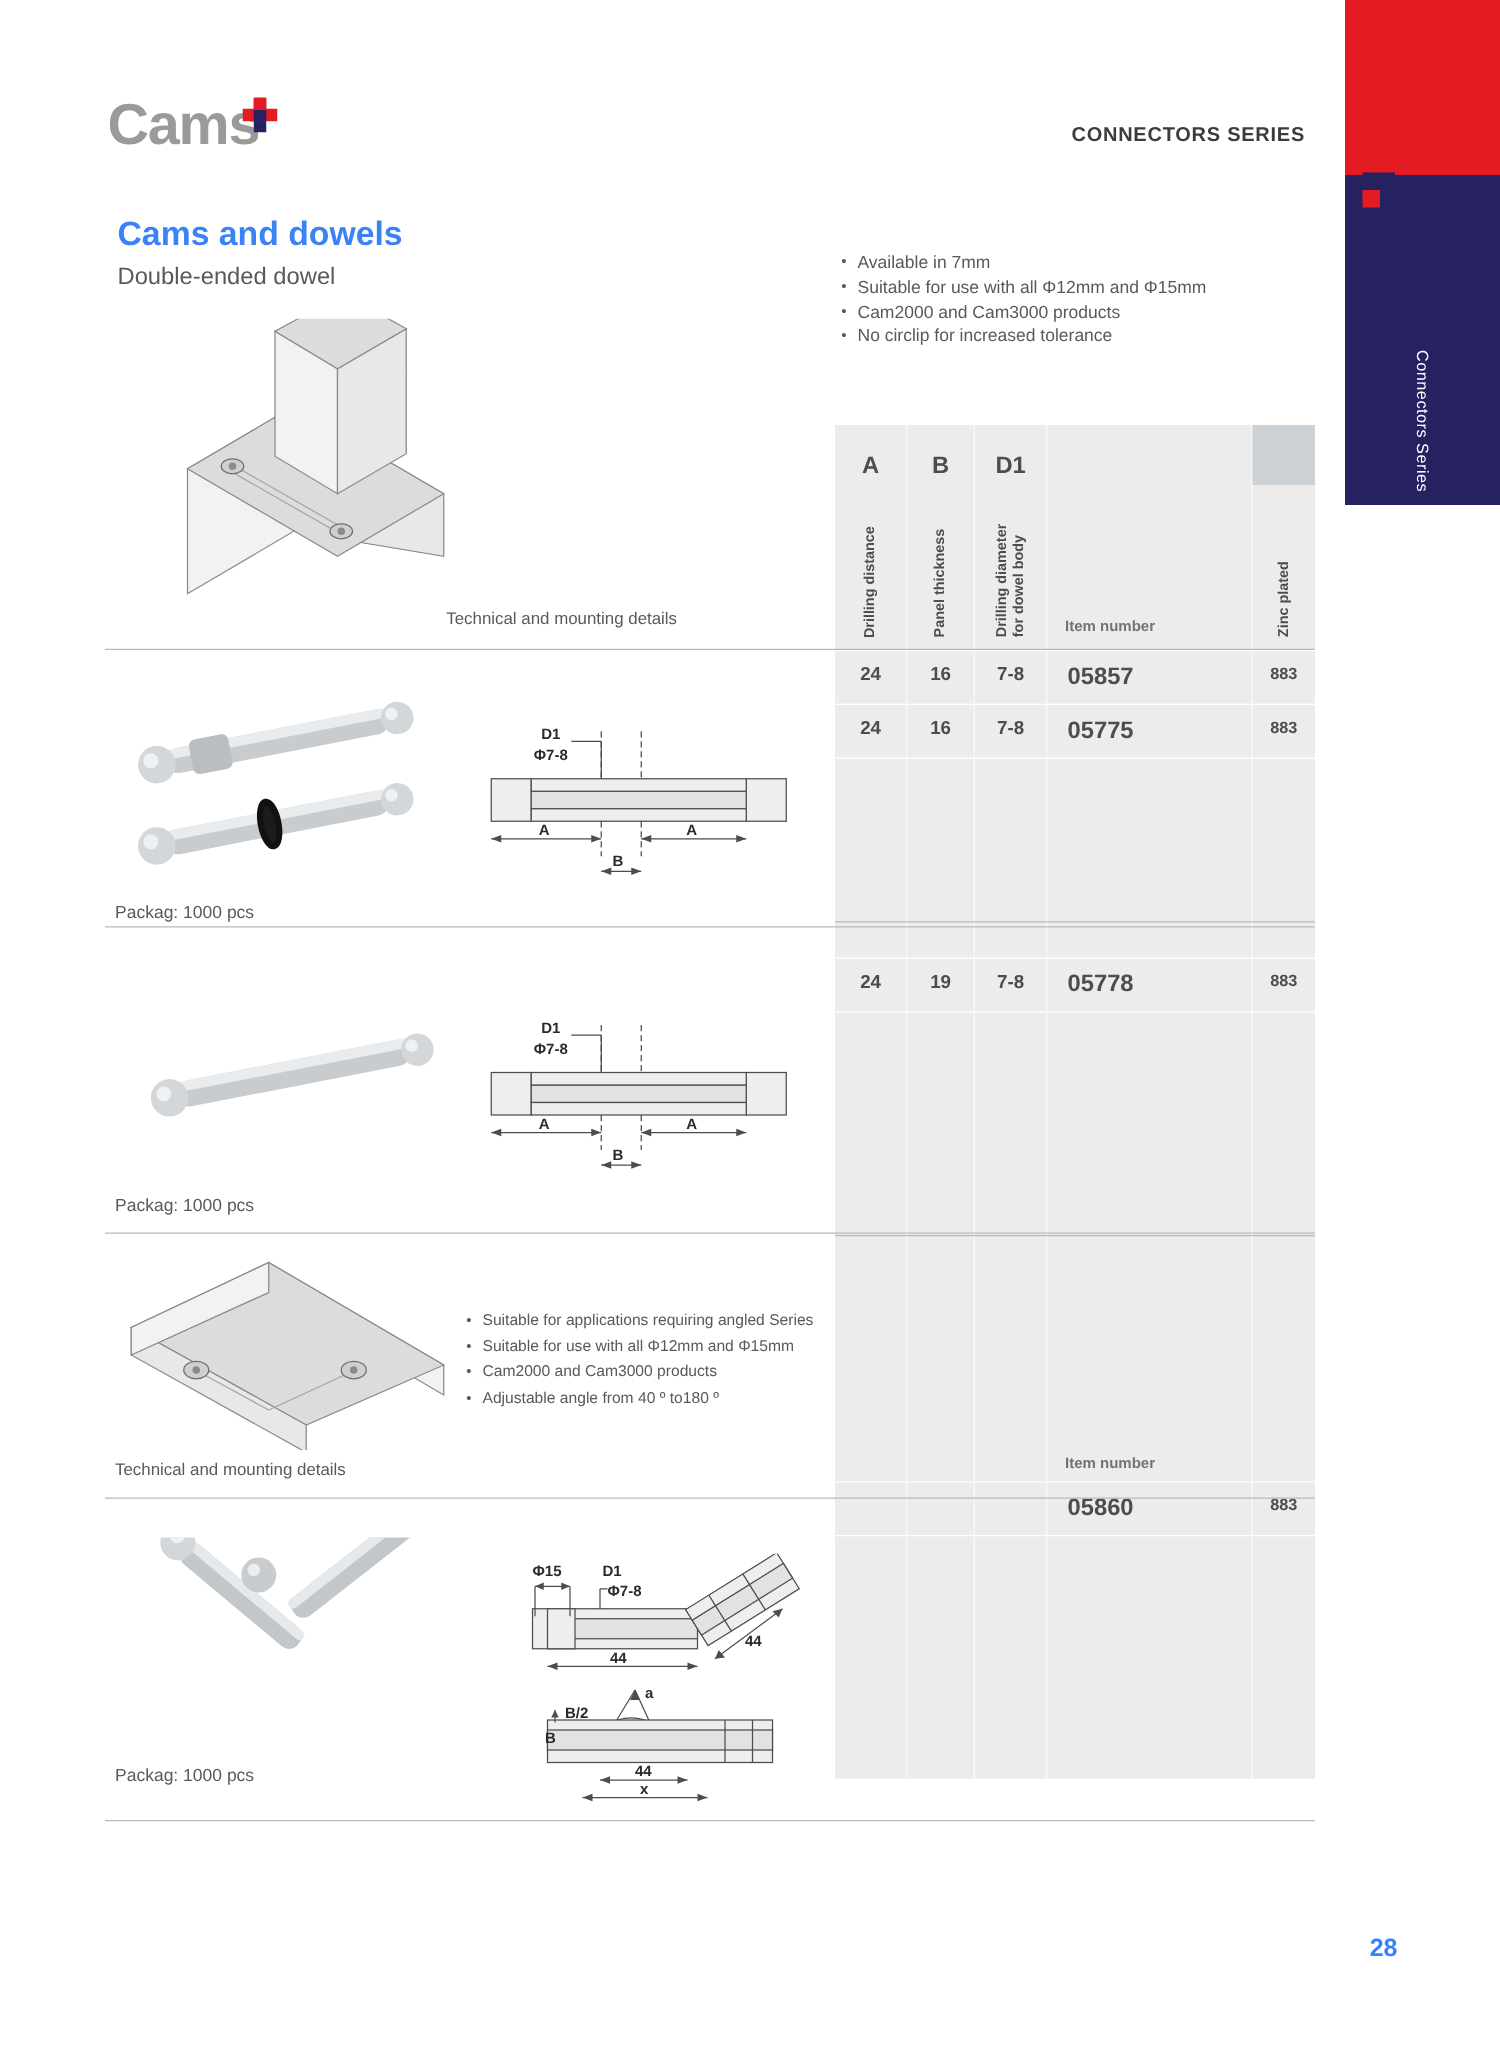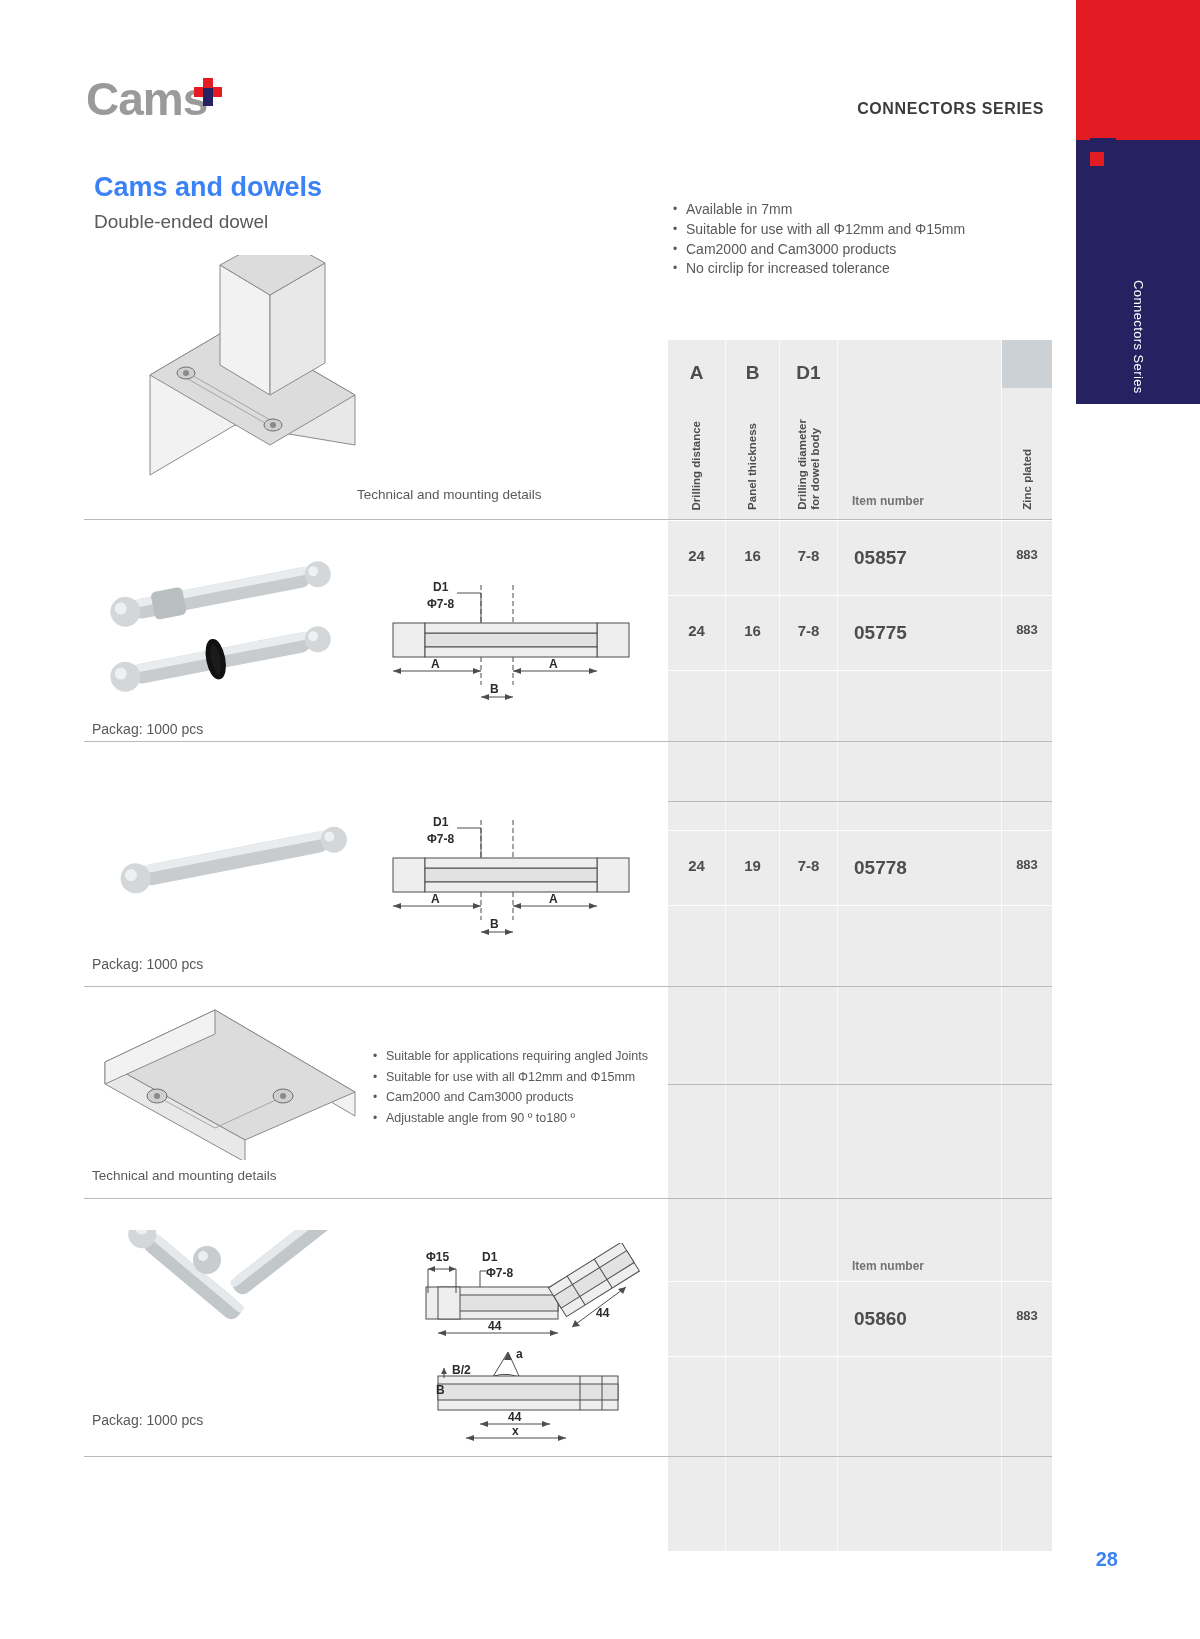--- a/index.html
+++ b/index.html
@@ -67,21 +67,21 @@
     display:flex;justify-content:center;
   }
   .col-vert span{
     writing-mode:vertical-rl;transform:rotate(180deg);
     font-size:11.5px;font-weight:bold;color:#4d4d4d;line-height:13px;text-align:left;
   }
   .item-hdr{position:absolute;bottom:12px;left:14px;font-size:12px;font-weight:bold;color:#737373;}
   .zn-top{position:absolute;left:0;top:0;width:100%;height:48px;background:#ccd1d6;}
 
   .trow{display:flex;background:#ececec;border-top:1px solid #ffffff;}
-  .trow .col{padding:26px 0;font-size:15px;font-weight:bold;color:#4d4d4d;text-align:center;}
+  .trow .col{padding:10px 0;font-size:15px;font-weight:bold;color:#4d4d4d;text-align:center;}
   .trow .c-item{font-size:19px;text-align:left;padding-left:16px;}
   .trow .c-zn{font-size:13px;}
   .tfill{background:#ececec;}
 
   
   .hr{position:absolute;left:84px;width:968px;height:1px;background:#b9b9b9;}
 
   
   .cap{position:absolute;font-size:13.5px;color:#58595b;}
 
@@ -361,24 +361,24 @@
     <line class="metal-l" x1="95" y1="98" x2="150" y2="128" stroke="#7b7b7b"></line>
     <line class="metal-l" x1="150" y1="128" x2="215" y2="98" stroke="#7b7b7b"></line>
     <ellipse cx="92" cy="96" rx="10" ry="7" fill="#cfcfcf" stroke="#6e6e6e"></ellipse>
     <ellipse cx="218" cy="96" rx="10" ry="7" fill="#cfcfcf" stroke="#6e6e6e"></ellipse>
     <circle cx="92" cy="96" r="3" fill="#8a8a8a"></circle>
     <circle cx="218" cy="96" r="3" fill="#8a8a8a"></circle>
   </svg>
 
   <div class="bullets2">
     <ul id="feat-list2">
-        <li>Suitable for applications requiring angled Joints</li>
+        <li>Suitable for applications requiring angled Series</li>
         <li>Suitable for use with all Φ12mm and Φ15mm</li>
         <li>Cam2000 and Cam3000 products</li>
-        <li>Adjustable angle from 90 º  to180 º</li>
+        <li>Adjustable angle from 40 º  to180 º</li>
       </ul>
   </div>
   <div class="cap" style="left:92px;top:1168px;">Technical and mounting details</div>
 
   <svg style="position:absolute;left:95px;top:1230px;" width="280" height="190" viewBox="0 0 280 190">
     <g transform="rotate(40 115 65)">
       <rect x="30" y="52" width="120" height="20" rx="9" fill="#c2c7ca"></rect>
       <rect x="30" y="52" width="120" height="8" rx="4" fill="#e6e9eb"></rect>
       <circle cx="24" cy="62" r="14" fill="#d3d7d9"></circle>
       <circle cx="20" cy="58" r="6" fill="#eef1f2"></circle>

